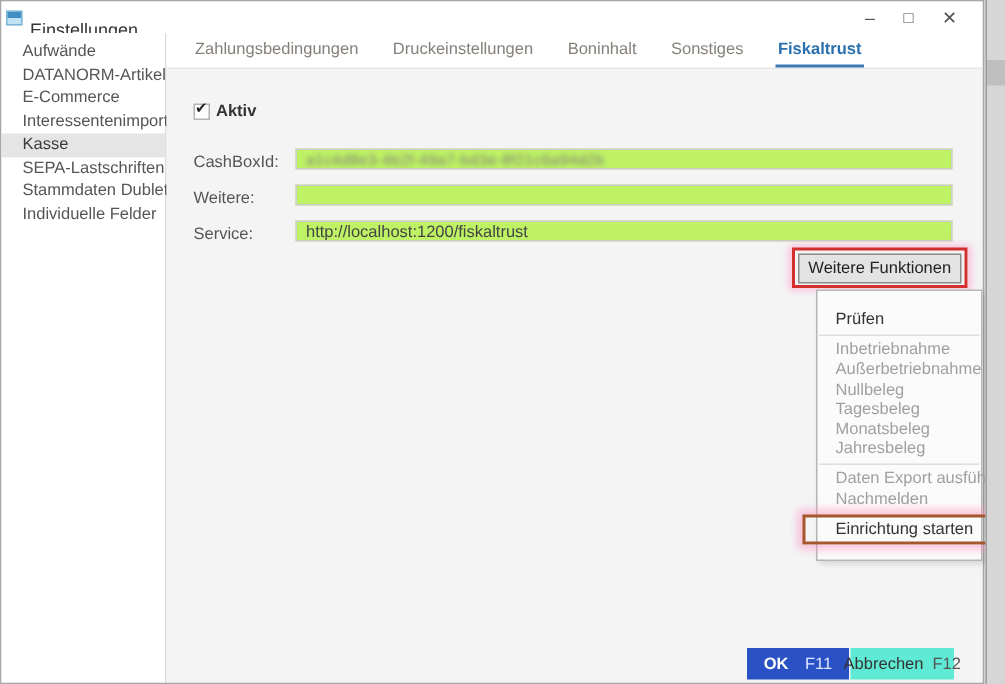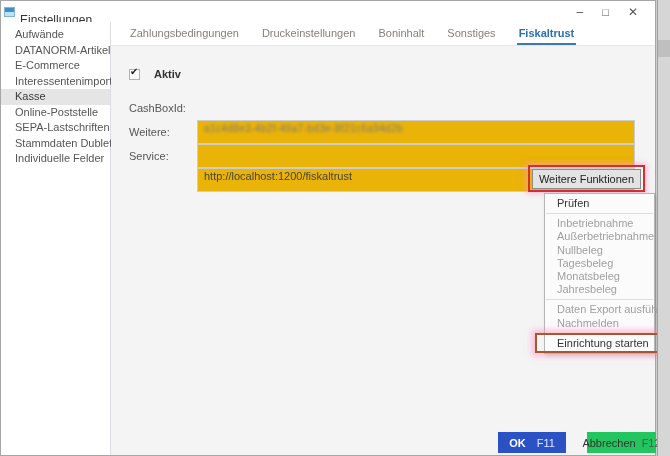--- a/index.html
+++ b/index.html
@@ -32,54 +32,54 @@
   .tab { font-size:11px; color:#85807a; padding:5px 2px 4px; margin-right:19px; border-bottom:2px solid transparent;
          white-space:nowrap; }
   .tab.active { color:#2a6fae; font-weight:bold; border-bottom-color:#3a7ab0; }
 
   .panel { position:relative; flex:1; background:#f4f4f5; }
 
   
   .aktiv-row { position:absolute; left:18px; top:22px; display:flex; align-items:center; }
   .checkbox { width:11px; height:11px; border:1px solid #b2b2b2; background:#fdfdfd; position:relative; }
   .check { position:absolute; left:0px; top:-4px; font-size:10px; color:#222; }
-  .aktiv-label { font-size:11px; font-weight:bold; color:#333; margin-left:14px; }
+  .aktiv-label { font-size:11px; font-weight:bold; color:#333; margin-left:4px; }
 
   
   .field-label { position:absolute; left:18px; font-size:11px; color:#555; }
-  .input { position:absolute; left:86px; width:438px; height:24px; background:#eab308;
-           border:1px solid #cdcdcd; font-size:11px; color:#444; overflow:hidden;margin-top:21px; }
+  .input { position:absolute; left:86px; width:438px; height:14px; background:#bef264;
+           border:1px solid #cdcdcd; font-size:11px; color:#444; overflow:hidden; }
   .input span { display:block; line-height:15px; padding-left:6px; white-space:nowrap; }
   .input.obscured span { filter:blur(1.8px); color:#7b7b7b; font-size:10px; letter-spacing:0.4px; }
 
   
   .annotation-red { position:absolute; left:417px; top:119px; width:117px; height:27px;
                     border:2px solid #d32f2f; box-shadow:0 0 5px 2px rgba(255,150,195,0.55);
                     pointer-events:none; }
   .more-btn { position:absolute; left:421px; top:123px; width:109px; height:20px;
               background:#e3e3e3; border:1px solid #8c8c8c; font-size:11px; color:#222;
               display:flex; align-items:center; justify-content:center; white-space:nowrap; }
 
   
   .menu { position:absolute; left:433px; top:147px; width:111px; background:#fbfbfb;
-          border:1px solid #b5b5b5; box-shadow:2px 2px 4px rgba(0,0,0,0.12); padding:3px 0; }
+          border:1px solid #b5b5b5; box-shadow:2px 2px 4px rgba(0,0,0,0.12); padding:13px 0; }
   .menu-item { font-size:11px; line-height:13.2px; padding-left:12px; white-space:nowrap; }
   .menu-item.enabled { color:#333; }
   .menu-item.disabled { color:#a0a0a0; }
   .menu-sep { height:1px; background:#dedede; margin:3px 1px; }
   .menu-item.annotated { position:relative; }
   .menu-item.annotated::after { content:""; position:absolute; left:-10px; right:-7px; top:-4px; bottom:-3px;
           border:2px solid #a8562c; box-shadow:0 0 6px 3px rgba(255,140,190,0.55); pointer-events:none; }
 
   
   .btn { position:absolute; top:386px; height:21px; font-size:11px; display:flex;
          align-items:center; justify-content:center; gap:11px; white-space:nowrap; }
   .btn-ok { left:387px; width:68px; background:#2a52c4; color:#fff; font-weight:bold; }
   .btn-ok .key { font-weight:normal; color:#dfe6ff; }
-  .btn-cancel { left:476px; width:69px; background:#22c55e; color:#333; gap:6px;align-items:center; }
+  .btn-cancel { left:456px; width:69px; background:#5eead4; color:#333; gap:6px;align-items:center; }
   .btn-cancel .key { color:#555; }
 
   
   .strip { position:absolute; left:657px; top:0; width:13px; height:456px; background:#d6d6d6;
            border-left:1px solid #9e9e9e; }
   .strip-block { position:absolute; left:0; right:0; top:40px; height:17px; background:#bfbfbf; }
 </style>
 </head>
 <body>
 
@@ -97,21 +97,20 @@
     </div>
 
     <div class="body">
 
       <div class="sidebar">
         <div class="side-item">Aufwände</div>
         <div class="side-item">DATANORM-Artikel</div>
         <div class="side-item">E-Commerce</div>
         <div class="side-item">Interessentenimport</div>
         <div class="side-item selected">Kasse</div>
-        <div class="side-item">Online-Poststelle</div>
         <div class="side-item">SEPA-Lastschriften</div>
         <div class="side-item">Stammdaten Dubletten</div>
         <div class="side-item">Individuelle Felder</div>
       </div>
 
       <div class="content">
 
         <div class="tabbar">
           <div class="tab">Zahlungsbedingungen</div>
           <div class="tab">Druckeinstellungen</div>

